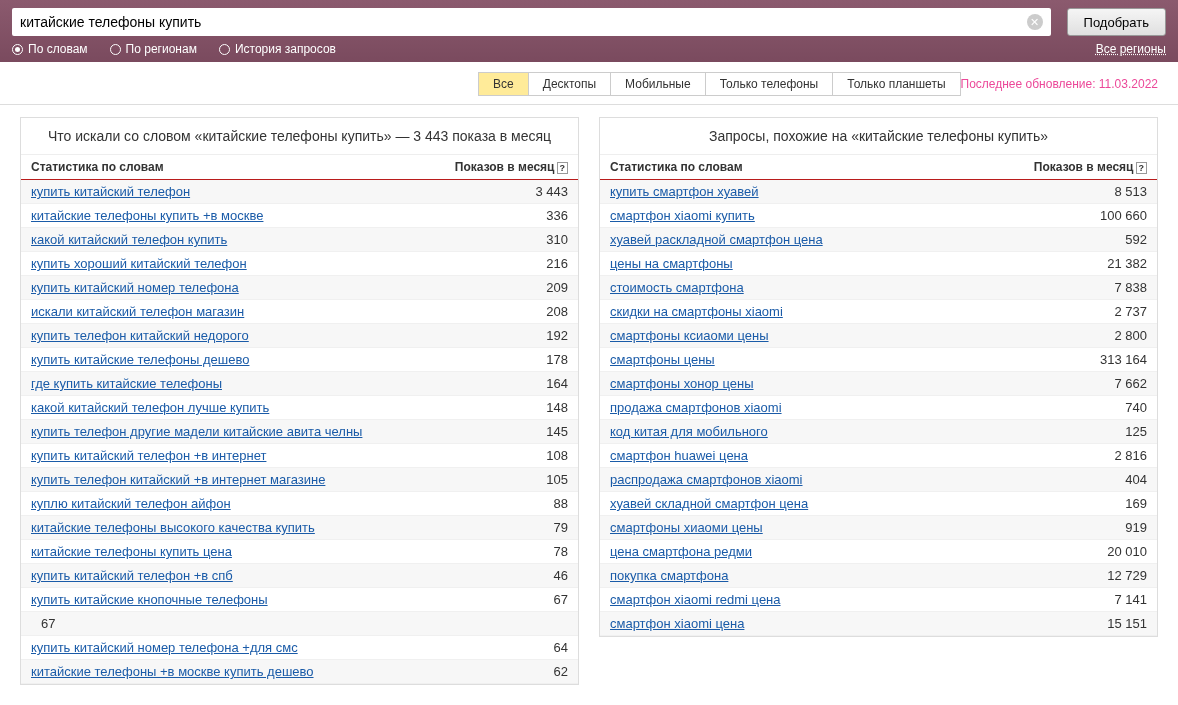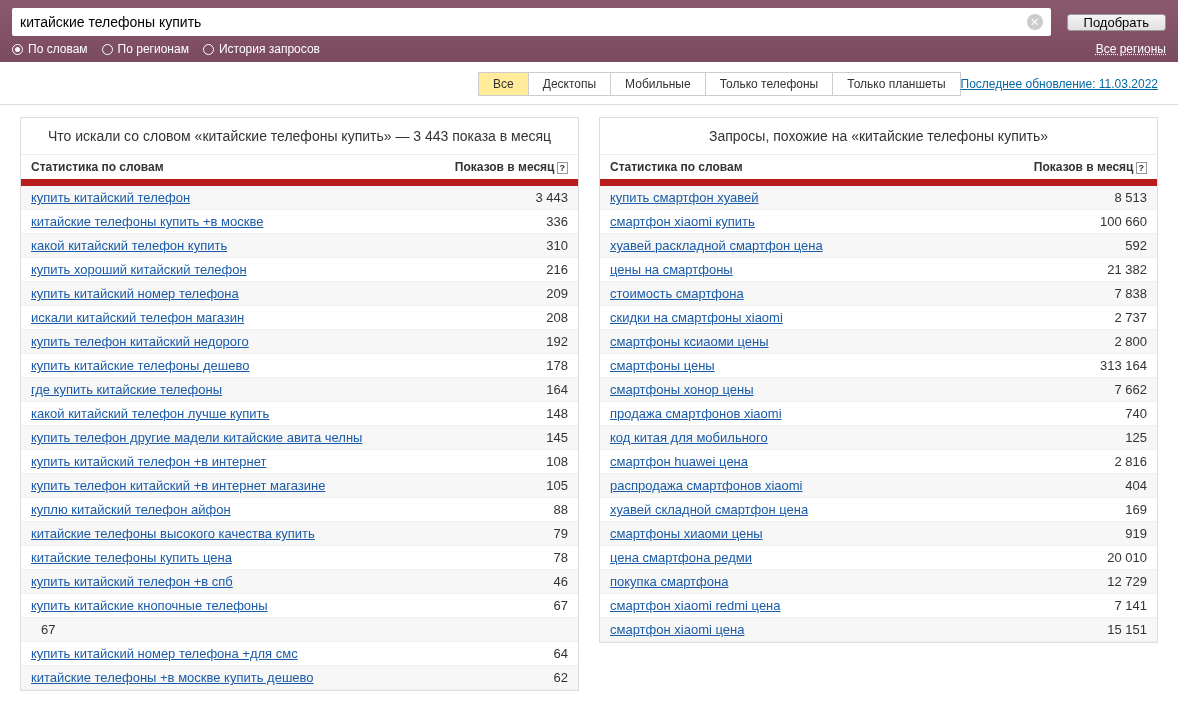--- a/index.html
+++ b/index.html
@@ -33,32 +33,32 @@
   border-radius: 50%;
   background: #ccc;
   color: #fff;
   font-size: 11px;
   display: flex;
   align-items: center;
   justify-content: center;
   cursor: pointer;
 }
 .submit-btn {
-  height: 17px;
+  height: 28px;
   padding: 0 16px;
   background: linear-gradient(to bottom, #f5f5f5, #e0e0e0);
   border: 1px solid #999;
   border-radius: 3px;
   cursor: pointer;
   font-size: 13px;
   position:relative;
 }
 
 .filter-row { display: flex; align-items: center; justify-content: space-between; color:#fff; font-size:12px; }
-.filters-left { display: flex; gap: 14px; align-items: center; }
+.filters-left { display: flex; gap: 22px; align-items: center; }
 .radio-item { display:flex; align-items:center; gap:5px; cursor:pointer; }
 .radio-circle { width:11px; height:11px; border-radius:50%; border:1px solid #fff; display:inline-block; position:relative; }
 .radio-circle.checked::after { content:''; position:absolute; inset:2px; background:#fff; border-radius:50%; }
 .all-regions { text-decoration: underline dotted; cursor:pointer; }
 
 .tabs-row {
   display:flex; align-items:center; justify-content:flex-end;
   padding: 10px 20px 8px;
   border-bottom:1px solid #ddd;
 }
@@ -66,39 +66,39 @@
 .tab {
   padding:4px 14px;
   border:1px solid #ccc;
   border-right:none;
   background:#fff;
   cursor:pointer;
   font-size:12px;
 }
 .tab:last-child { border-right:1px solid #ccc; }
 .tab.active { background:#ffeb99; }
-.update-text { font-size:12px; color:#0369a1;text-decoration:underline; }
+.update-text { font-size:12px; color:#ec4899; }
 
 .content { display:flex; gap:20px; padding: 12px 20px; align-items:flex-start; }
 .panel {
   flex:1;
   border:1px solid #ddd;
   background:#fff;
 }
 .panel-title {
   text-align:center;
   padding:10px 12px;
   font-size:14px;
   font-weight:normal;
 }
 .table-head {
   display:flex; justify-content:space-between;
   padding:5px 10px;
   border-top:1px solid #eee;
-  border-bottom:7px solid #b91c1c;
+  border-bottom:1px solid #b91c1c;
   font-weight:bold;
   font-size:12px;
 }
 .table-head .help { font-size:9px; border:1px solid #999; padding:0 2px; margin-left:2px; cursor:pointer; }
 .row {
   display:flex; justify-content:space-between;
   padding:4px 10px;
   font-size:13px;
   border-bottom:1px solid #f0f0f0;
 }

